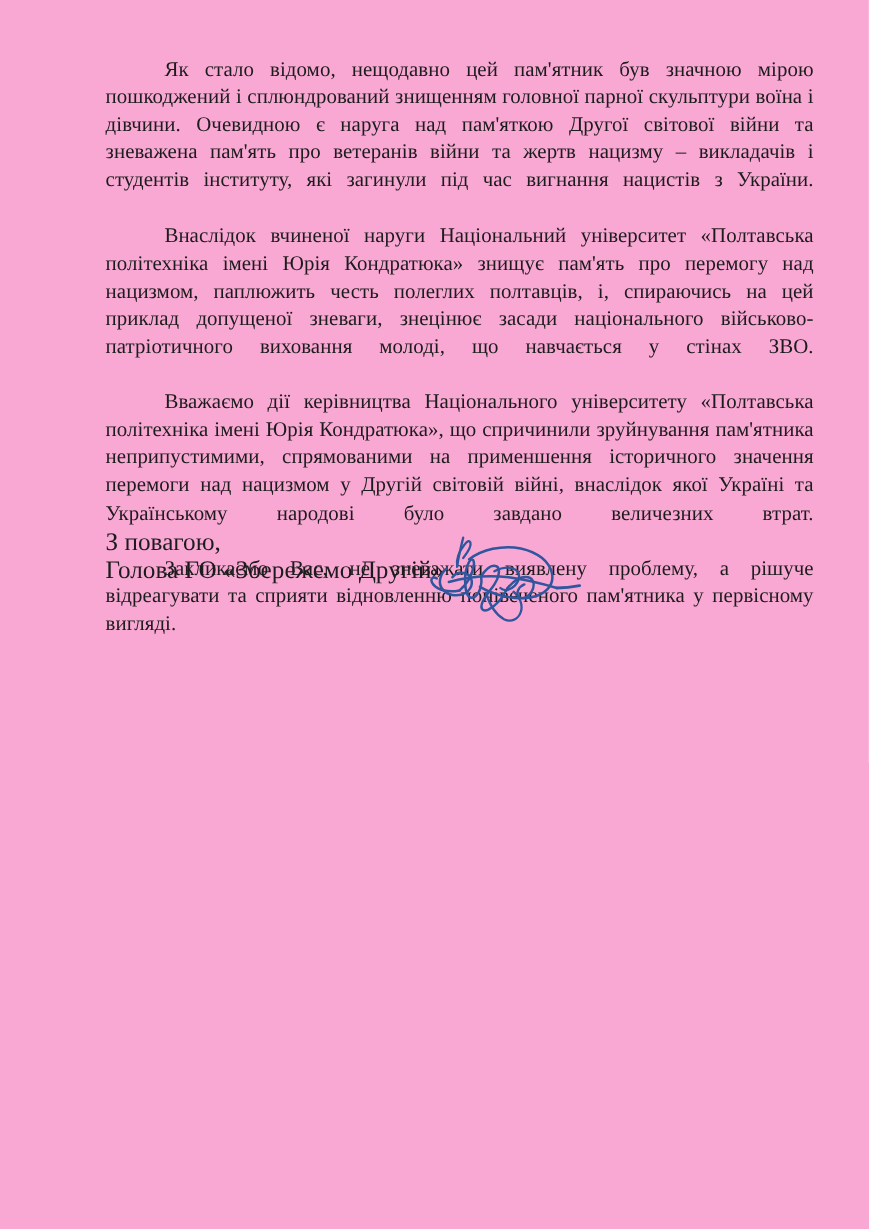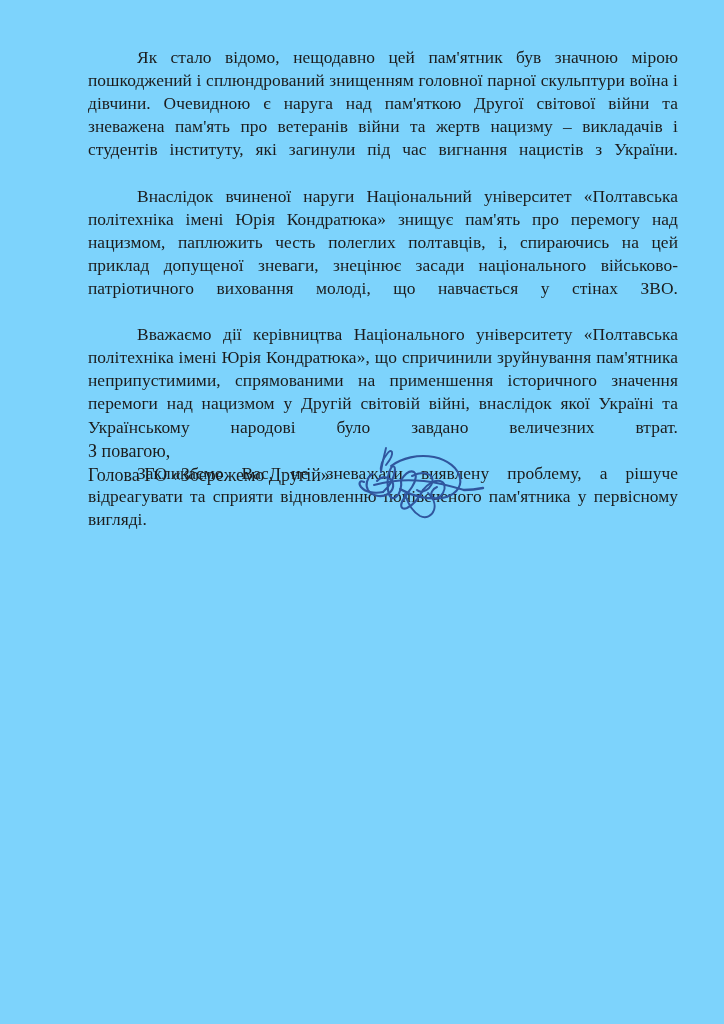--- a/index.html
+++ b/index.html
@@ -14,21 +14,21 @@
     position: relative;
     overflow: hidden;
     font-family: "Liberation Serif", "DejaVu Serif", serif;
     color: #1c1c1c;
     -webkit-font-smoothing: antialiased;
   }
 
   .page {
     position: absolute;
     inset: 0;
-    background: #7dd3fc;
+    background: #f9a8d4;
   }
 
   .doc-body {
     position: absolute;
     left: 88px;
     top: 46px;
     width: 590px;
   }
 
   .para {
@@ -55,21 +55,21 @@
     left: 88px;
     top: 440px;
     width: 600px;
     height: 90px;
   }
 
   .sign-left {
     position: absolute;
     left: 0;
     top: 0;
-    font-size: 18px;
+    font-size: 21px;
     line-height: 23.5px;
     white-space: nowrap;
   }
 
   .sign-name {
     position: absolute;
     left: 412px;
     top: 23px;
     font-size: 17.4px;
     line-height: 23.5px;

